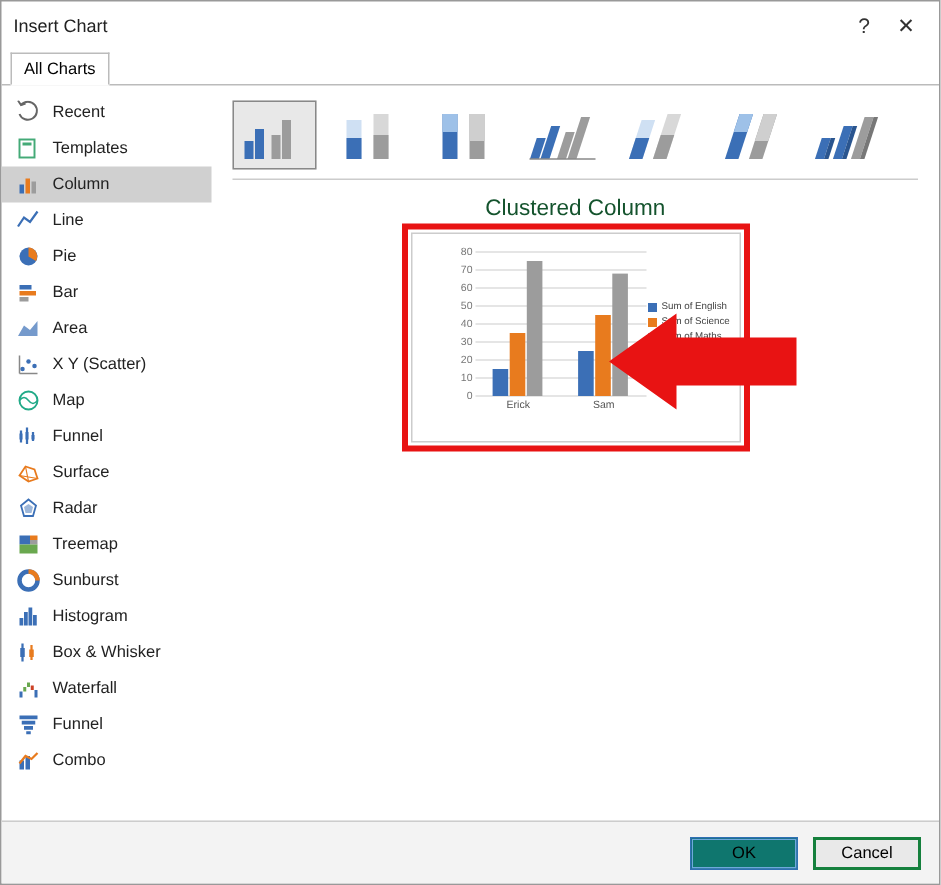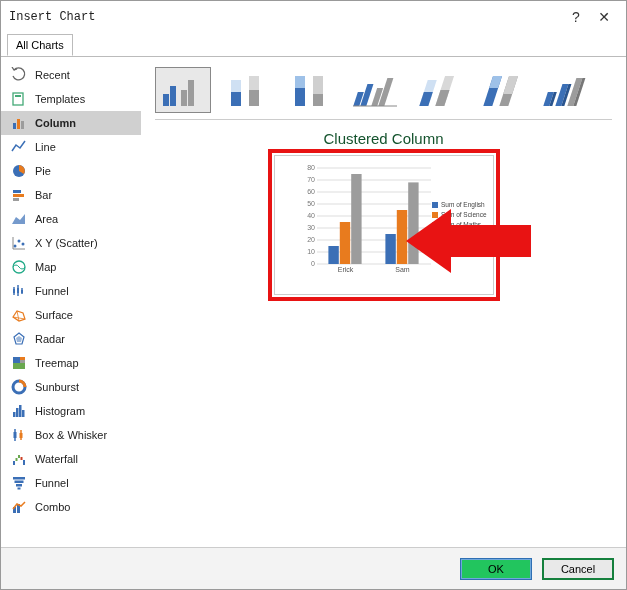--- a/index.html
+++ b/index.html
@@ -1,25 +1,25 @@
 <!DOCTYPE html>
 <html><head>
 <meta charset="utf-8">
 <style>
   * { box-sizing: border-box; margin: 0; padding: 0; font-family: "Segoe UI", Tahoma, sans-serif; }
   body { width: 627px; height: 590px; background: #fff; border: 1px solid #999; position: relative; }
   .titlebar { height: 32px; display: flex; align-items: center; padding: 0 8px; }
-  .titlebar .title { font-size: 12px; color: #222; flex: 1; font-family: Liberation Mono, monospace; }
+  .titlebar .title { font-size: 12px; color: #222; flex: 1; }
   .titlebar .ctl { width: 28px; text-align: center; font-size: 14px; color: #333; cursor: pointer; }
-  .tabstrip { height: 24px; border-bottom: 1px solid #bbb; display: flex; align-items: flex-start; padding-left: 6px; }
+  .tabstrip { height: 24px; border-bottom: 1px solid #bbb; display: flex; align-items: center; padding-left: 6px; }
   .tab { font-size: 11px; padding: 4px 8px; border: 1px solid #bbb; border-bottom: 1px solid #fff; background:#fff; position: relative; top:1px; }
   .content { display: flex; height: 482px; text-align: center; }
   .sidebar { width: 140px; padding: 6px 0; border-right: none; }
   .side-item { display: flex; align-items: center; gap: 8px; height: 24px; padding: 0 10px; font-size: 11px; color: #222; cursor: pointer; }
-  .side-item.selected { background: #d0d0d0; font-weight: bold; }
+  .side-item.selected { background: #d0d0d0; }
   .side-item .sicon { width: 16px; height: 16px; display:flex; align-items:center; justify-content:center; }
   .side-item .sicon svg { width:16px; height:16px; }
   .main { flex:1; padding: 10px 14px; }
   .subtype-row { display:flex; gap:8px; align-items:center; margin-bottom:6px;}
   .subtype { width:56px; height:46px; border:1px solid transparent; display:flex; align-items:center; justify-content:center; cursor:pointer;}
   .subtype.selected { border:1px solid #888; background:#e8e8e8;}
   .subtype svg { width:48px; height:40px;}
   .divider { border-top:1px solid #ccc; margin: 4px 0 10px 0;}
   .subtype-title { font-size:15px; color:#14532d; margin-bottom:2px;}
   .preview-wrap { position:relative; display:inline-block;}
@@ -27,21 +27,21 @@
   .preview { width:220px; height:140px; border:1px solid #ccc; position:relative; background:#fff;}
   .chart-area { position:absolute; left:28px; top:8px; width:130px; height:112px; }
   .ylab { font-size:7px; fill:#777; text-anchor:end;}
   .xlab { font-size:7px; fill:#555; text-anchor:middle;}
   .legend { position:absolute; right:6px; top:42px; font-size:6.5px; color:#444;}
   .legend div { display:flex; align-items:center; gap:3px; margin:3px 0;}
   .legend .sw { width:6px; height:6px;}
   .arrow { position:absolute; left:405px; top:200px; }
   .footer { position:absolute; bottom:0; left:0; right:0; height:42px; border-top:1px solid #ccc; display:flex; justify-content:flex-end; align-items:center; gap:10px; padding:0 12px; background:#f3f3f3;}
   .btn { min-width:72px; height:22px; font-size:11px; border:2px solid #15803d; background:#e9e9e9; cursor:pointer; display:flex; align-items:center; justify-content:center;}
-  .btn.primary { border:1px solid #2f6fb3; background:#22c55e; box-shadow:0 0 0 1px #6fa8dc inset;}
+  .btn.primary { border:1px solid #2f6fb3; background:#0f766e; box-shadow:0 0 0 1px #6fa8dc inset;}
 </style>
 </head>
 <body>
 
 <div class="titlebar">
   <span class="title">Insert Chart</span>
   <span class="ctl">?</span>
   <span class="ctl">✕</span>
 </div>
 

